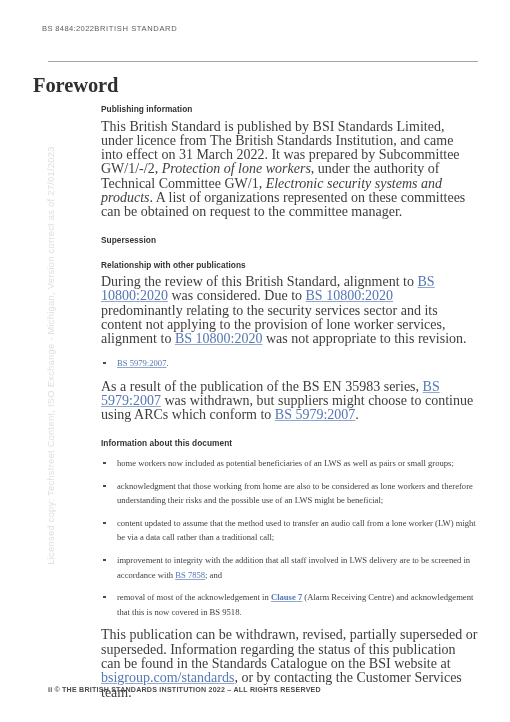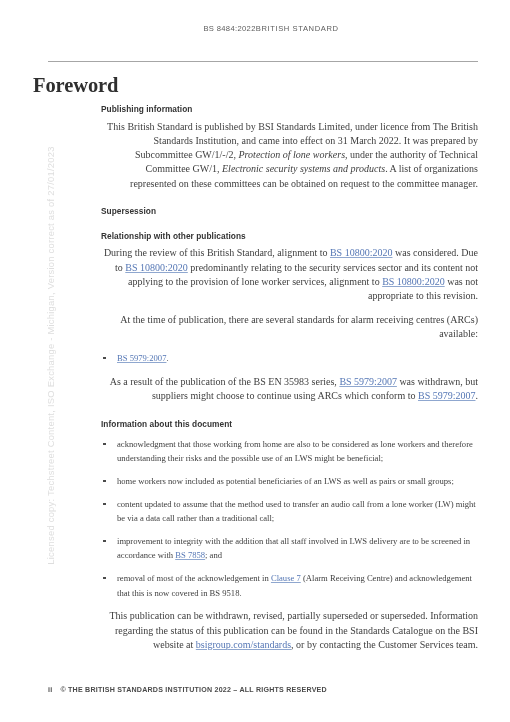--- a/index.html
+++ b/index.html
@@ -37,25 +37,25 @@
     font-family: "Liberation Sans", "DejaVu Sans", sans-serif;
     font-size: 9.4px;
     letter-spacing: 0.25px;
     color: #dedede;
     white-space: nowrap;
   }
 
   
   .runhead {
     position: absolute;
-    left: 56px;
+    left: 42px;
     top: 24px;
     width: 430px;
     display: flex;
-    justify-content: center;
+    justify-content: flex-start;
     align-items: baseline;
     font-family: "Liberation Sans", "DejaVu Sans", sans-serif;
     font-size: 7.6px;
     letter-spacing: 0.35px;
     color: #5c5c5c;
   }
   .runhead .rh-right { letter-spacing: 0.6px; }
 
   .rule {
     position: absolute;
@@ -91,24 +91,24 @@
     font-size: 8.3px;
     font-weight: bold;
     color: #333333;
     margin: 0 0 5.5px 0;
     letter-spacing: 0.05px;
   }
   h3.subhead.tight { margin-top: 15px; }
 
   p.body {
     margin: 0 0 9.5px 0;
-    font-size: 10px;
+    font-size: 14px;
     line-height: 14.3px;
     color: #3e3e3e;
-    text-align: right;
+    text-align: left;
   }
   p.body:last-child { margin-bottom: 0; }
 
   ul.bullets {
     list-style: none;
     margin: 0 0 9.5px 0;
     padding: 0;
   }
   ul.bullets li {
     position: relative;
@@ -126,37 +126,37 @@
     width: 2.6px;
     height: 2.6px;
     background: #4a4a4a;
   }
 
   a.ref, span.ref {
     color: #5577b5;
     text-decoration: underline;
     text-decoration-color: #8fa7cf;
   }
-  a.ref.bold, span.ref.bold { font-weight: normal; text-align: center; }
+  a.ref.bold, span.ref.bold { font-weight: bold; text-align: center; }
   i, em { font-style: italic; }
 
   
   .footer {
     position: absolute;
     left: 48px;
     top: 686px;
     display: flex;
     align-items: baseline;
     font-family: "Liberation Sans", "DejaVu Sans", sans-serif;
     font-size: 7.1px;
     font-weight: bold;
     letter-spacing: 0.22px;
     color: #4a4a4a;
   }
-  .footer .pagenum { margin-right: 8px; text-align: right; }
+  .footer .pagenum { margin-right: 2px; text-align: right; }
 </style>
 </head>
 <body>
 
 <div class="watermark">
   <span>Licensed copy: Techstreet Content, ISO Exchange - Michigan, Version correct as of 27/01/2023</span>
 </div>
 
 <div class="runhead">
   <div class="rh-left">BS 8484:2022</div>
@@ -169,34 +169,33 @@
 <div class="content">
 
   <h3 class="subhead">Publishing information</h3>
   <p class="body"><span>This British Standard is published by BSI Standards Limited, under licence from The British Standards Institution, and came into effect on 31 March 2022. It was prepared by Subcommittee GW/1/-/2, </span><i>Protection of lone workers</i><span>, under the authority of Technical Committee GW/1, </span><i>Electronic security systems and products</i><span>. A list of organizations represented on these committees can be obtained on request to the committee manager.</span></p>
 
   <h3 class="subhead tight">Supersession</h3>
 
   <h3 class="subhead tight">Relationship with other publications</h3>
   <p class="body"><span>During the review of this British Standard, alignment to </span><a class="ref" href="#">BS 10800:2020</a><span> was considered. Due to </span><a class="ref" href="#">BS 10800:2020</a><span> predominantly relating to the security services sector and its content not applying to the provision of lone worker services, alignment to </span><a class="ref" href="#">BS 10800:2020</a><span> was not appropriate to this revision.</span></p>
 
-  <p class="body">At the time of publication, there are several standards for alarm receiving centres (ARCs) available:</p>
 
   <ul class="bullets">
     <li><span class="bullet-dot"></span><a class="ref" href="#">BS 5979:2007</a><span>.</span></li>
   </ul>
 
   <p class="body"><span>As a result of the publication of the BS EN 35983 series, </span><a class="ref" href="#">BS 5979:2007</a><span> was withdrawn, but suppliers might choose to continue using ARCs which conform to </span><a class="ref" href="#">BS 5979:2007</a><span>.</span></p>
 
   <h3 class="subhead tight">Information about this document</h3>
 
   <ul class="bullets">
     <li><span class="bullet-dot"></span></li>
+    <li><span class="bullet-dot"></span><span>home workers now included as potential beneficiaries of an LWS as well as pairs or small groups;</span></li>
     <li><span class="bullet-dot"></span><span>acknowledgment that those working from home are also to be considered as lone workers and therefore understanding their risks and the possible use of an LWS might be beneficial;</span></li>
-    <li><span class="bullet-dot"></span><span>home workers now included as potential beneficiaries of an LWS as well as pairs or small groups;</span></li>
     <li><span class="bullet-dot"></span><span>content updated to assume that the method used to transfer an audio call from a lone worker (LW) might be via a data call rather than a traditional call;</span></li>
     <li><span class="bullet-dot"></span><span>improvement to integrity with the addition that all staff involved in LWS delivery are to be screened in accordance with </span><a class="ref" href="#">BS 7858</a><span>; and</span></li>
     <li><span class="bullet-dot"></span><span>removal of most of the acknowledgement in </span><a class="ref bold" href="#">Clause 7</a><span> (Alarm Receiving Centre) and acknowledgement that this is now covered in BS 9518.</span></li>
   </ul>
 
   <p class="body"><span>This publication can be withdrawn, revised, partially superseded or superseded. Information regarding the status of this publication can be found in the Standards Catalogue on the BSI website at </span><a class="ref" href="#">bsigroup.com/standards</a><span>, or by contacting the Customer Services team.</span></p>
 
 </div>
 
 <div class="footer">

